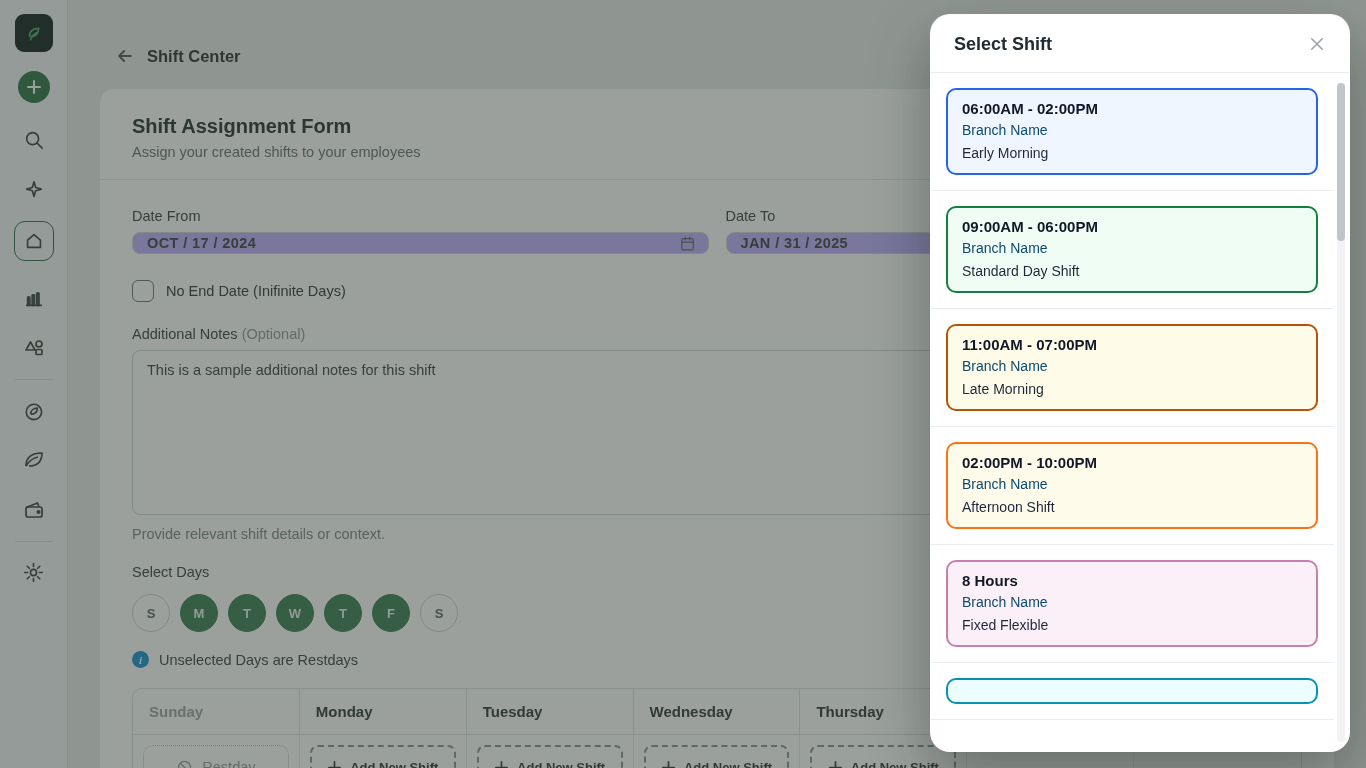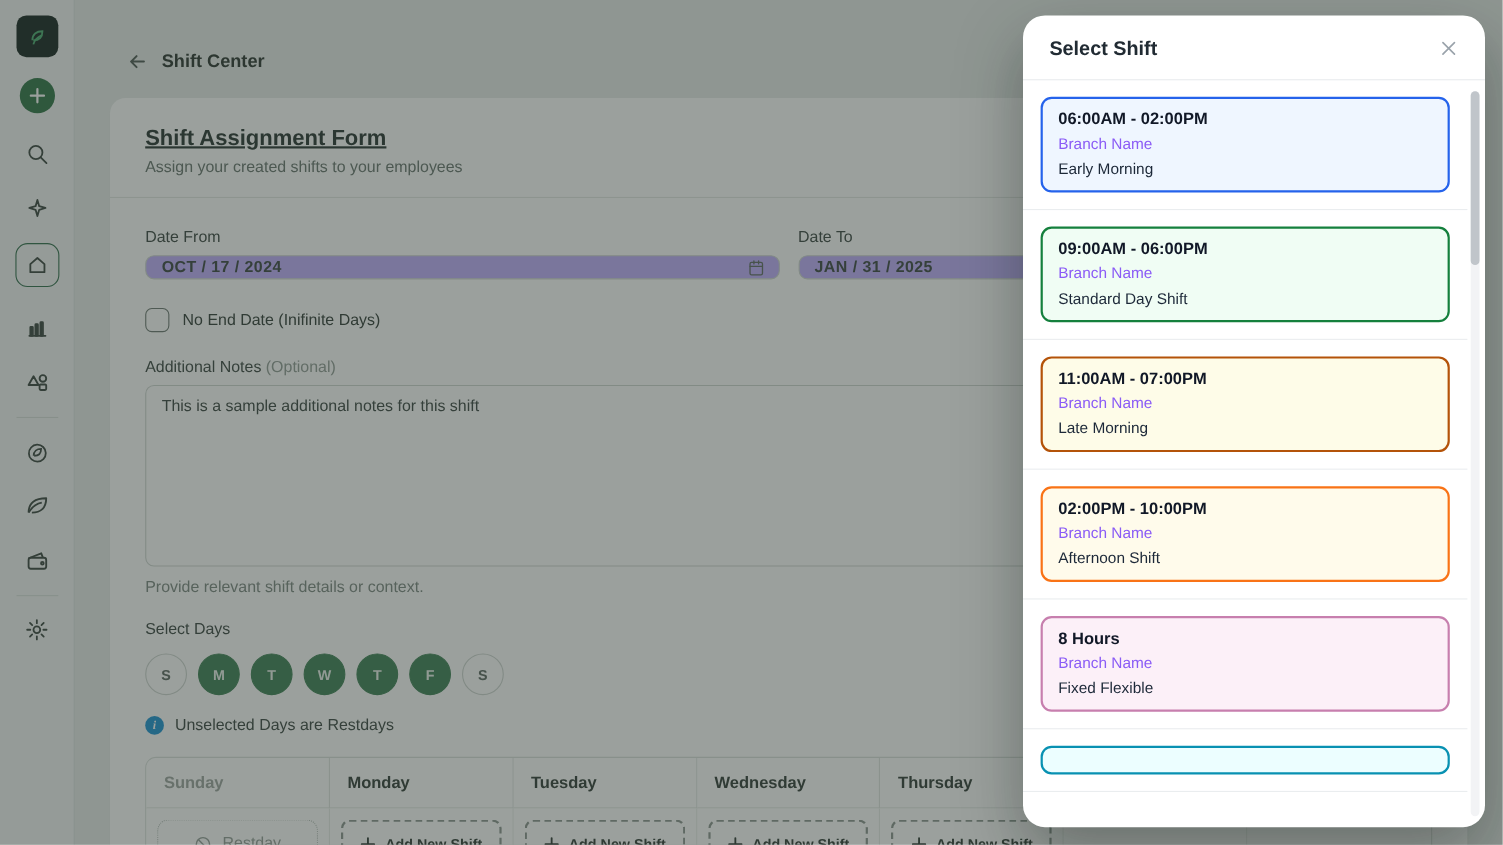--- a/index.html
+++ b/index.html
@@ -39,21 +39,21 @@
   
   .main { margin-left:68px; height:100%; }
   .topbar { display:flex; align-items:center; gap:12px; padding:46px 0 0 47px; }
   .back-btn { background:none; border:none; cursor:pointer; color:#5b6660; display:flex; }
   .topbar-title { font-size:16.5px; font-weight:700; color:#3b453f; }
   .form-card {
     margin:23px 32px 0; background:#fff; border-radius:14px;
     height:900px; box-shadow:0 1px 2px rgba(20,30,25,.04);
   }
   .card-header { padding:26px 32px 19px; border-bottom:1px solid #e6eae7; }
-  .card-title { font-size:20px; font-weight:700; color:#384440;text-decoration:underline; }
+  .card-title { font-size:20px; font-weight:700; color:#384440; }
   .card-subtitle { margin-top:6px; font-size:14.5px; color:#74807a; }
   .card-body { padding:28px 32px 0; }
   .date-row { display:flex; gap:17px; }
   .date-col { flex:1; }
   .field-label { font-size:14.5px; color:#4a5550; margin-bottom:8px; }
   .field-label .optional { color:#9aa49e; }
   .text-input {
     position:relative; height:22px; border:1px solid #d3d9d5; border-radius:8px;
     display:flex; align-items:center; padding:0 14px; background:#c4b5fd;
   }
@@ -128,21 +128,21 @@
     width:100%; height:32px; border:1px solid #e0e4e8; border-radius:10px;
     padding:0 38px 0 13px; font-size:14px; color:#374151; font-family:inherit; outline:none;
   }
   .search-input::placeholder { color:#a7aeb6; }
   .search-icon { position:absolute; right:11px; top:7px; color:#98a2ab; }
   .shift-list { flex:1; position:relative; overflow:hidden; }
   .shift-item { margin-right:16px; padding:15px 16px; border-bottom:1px solid #eaedef; }
   .shift-item:last-child { border-bottom:none; }
   .shift-card { border:2px solid; border-radius:10px; padding:10px 14px 12px; cursor:pointer; }
   .shift-time { font-size:15px; font-weight:700; color:#111827; margin-bottom:5px; }
-  .shift-branch { font-size:14px; color:#8b5cf6; margin-bottom:7px; }
+  .shift-branch { font-size:14px; color:#0c4a6e; margin-bottom:7px; }
   .shift-name { font-size:14px; color:#1d2939; }
   .sb-track {
     position:absolute; top:10px; right:5px; bottom:10px; width:8px;
     background:#f2f3f5; border-radius:4px;
   }
   .sb-thumb {
     position:absolute; top:0; right:0; width:8px; height:158px;
     background:#c0c5ca; border-radius:4px; cursor:grab;
   }
   svg { display:block; }

